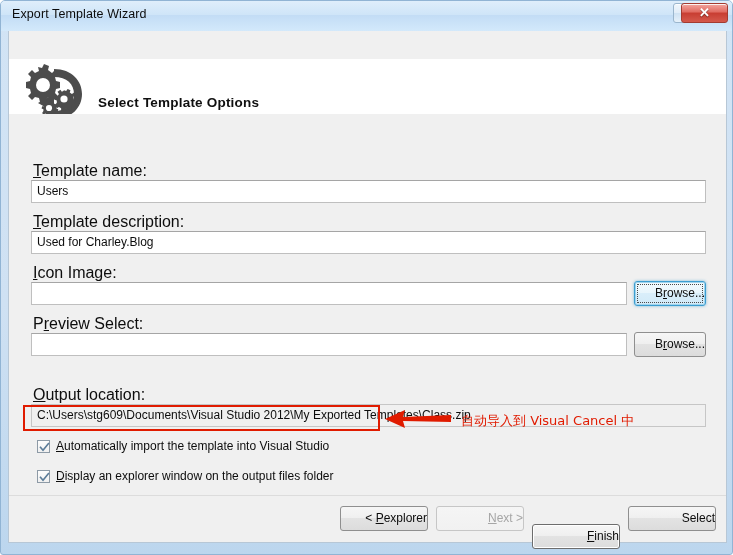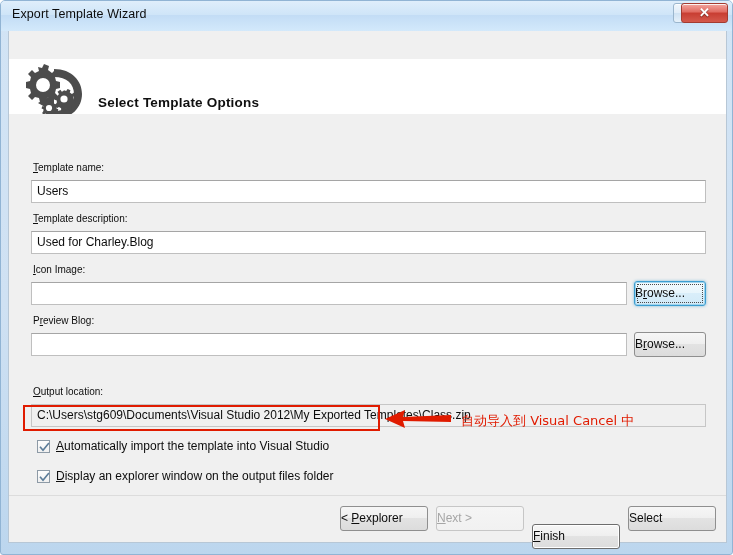--- a/index.html
+++ b/index.html
@@ -102,21 +102,21 @@
   
   #body-area {
     position: absolute;
     left: 0; top: 83px;
     width: 717px; height: 381px;
     background: #f0f0f0;
   }
 
   .field-label {
     position: absolute;
-    font-size: 10px;
+    font-size: 16px;
     color: #0d0d0d;
     white-space: nowrap;
   }
   .field-label u { text-decoration: underline; }
 
   .textbox {
     position: absolute;
     background: #ffffff;
     border: 1px solid #bfbfbf;
     border-top-color: #a5a5a5;
@@ -132,21 +132,21 @@
   .textbox.readonly { background: #f0f0f0; border-color: #c6c6c6; }
 
   .winbtn {
     position: absolute;
     height: 25px;
     background: linear-gradient(to bottom,#f6f6f6 0%, #efefef 48%, #e3e3e3 49%, #dcdcdc 100%);
     border: 1px solid #8f8f8f;
     border-radius: 3px;
     font-size: 12px;
     color: #0d0d0d;
-    text-align: left;
+    text-align: right;
     line-height: 23px;
     white-space: nowrap;
     font-family: "Liberation Sans", sans-serif;
   }
   .winbtn u { text-decoration: underline; }
   .winbtn.focused {
     border: 1px solid #3c9dd0;
     box-shadow: 0 0 0 1px #9fd4ee inset, 0 0 3px rgba(60,157,208,.65);
     background: linear-gradient(to bottom,#f2fafd 0%, #e8f5fc 48%, #d9eefa 49%, #d2eaf8 100%);
   }
@@ -273,21 +273,21 @@
       <div class="field-label" style="left:24px; top:99px;"><u>T</u><span>emplate description:</span></div>
       <div class="textbox" style="left:22px; top:117px; width:675px;">Used for Charley.Blog</div>
 
       <div class="field-label" style="left:24px; top:150px;"><u>I</u><span>con Image:</span></div>
       <div class="textbox" style="left:22px; top:168px; width:596px;"></div>
       <div class="winbtn focused" style="left:625px; top:167px; width:72px;">
         <span>B</span><u>r</u><span>owse...</span>
         <span class="focusring"></span>
       </div>
 
-      <div class="field-label" style="left:24px; top:201px;"><span>P</span><u>r</u><span>eview Blog:</span></div>
+      <div class="field-label" style="left:24px; top:201px;"><span>P</span><u>r</u><span>eview Select:</span></div>
       <div class="textbox" style="left:22px; top:219px; width:596px;"></div>
       <div class="winbtn" style="left:625px; top:218px; width:72px;">
         <span>B</span><u>r</u><span>owse...</span>
       </div>
 
       <div class="field-label" style="left:24px; top:272px;"><u>O</u><span>utput location:</span></div>
       <div class="textbox readonly" style="left:22px; top:290px; width:675px;">C:\Users\stg609\Documents\Visual Studio 2012\My Exported Templates\Class.zip</div>
 
       <div class="checkrow" style="left:28px; top:325px;">
         <span class="cbox">

